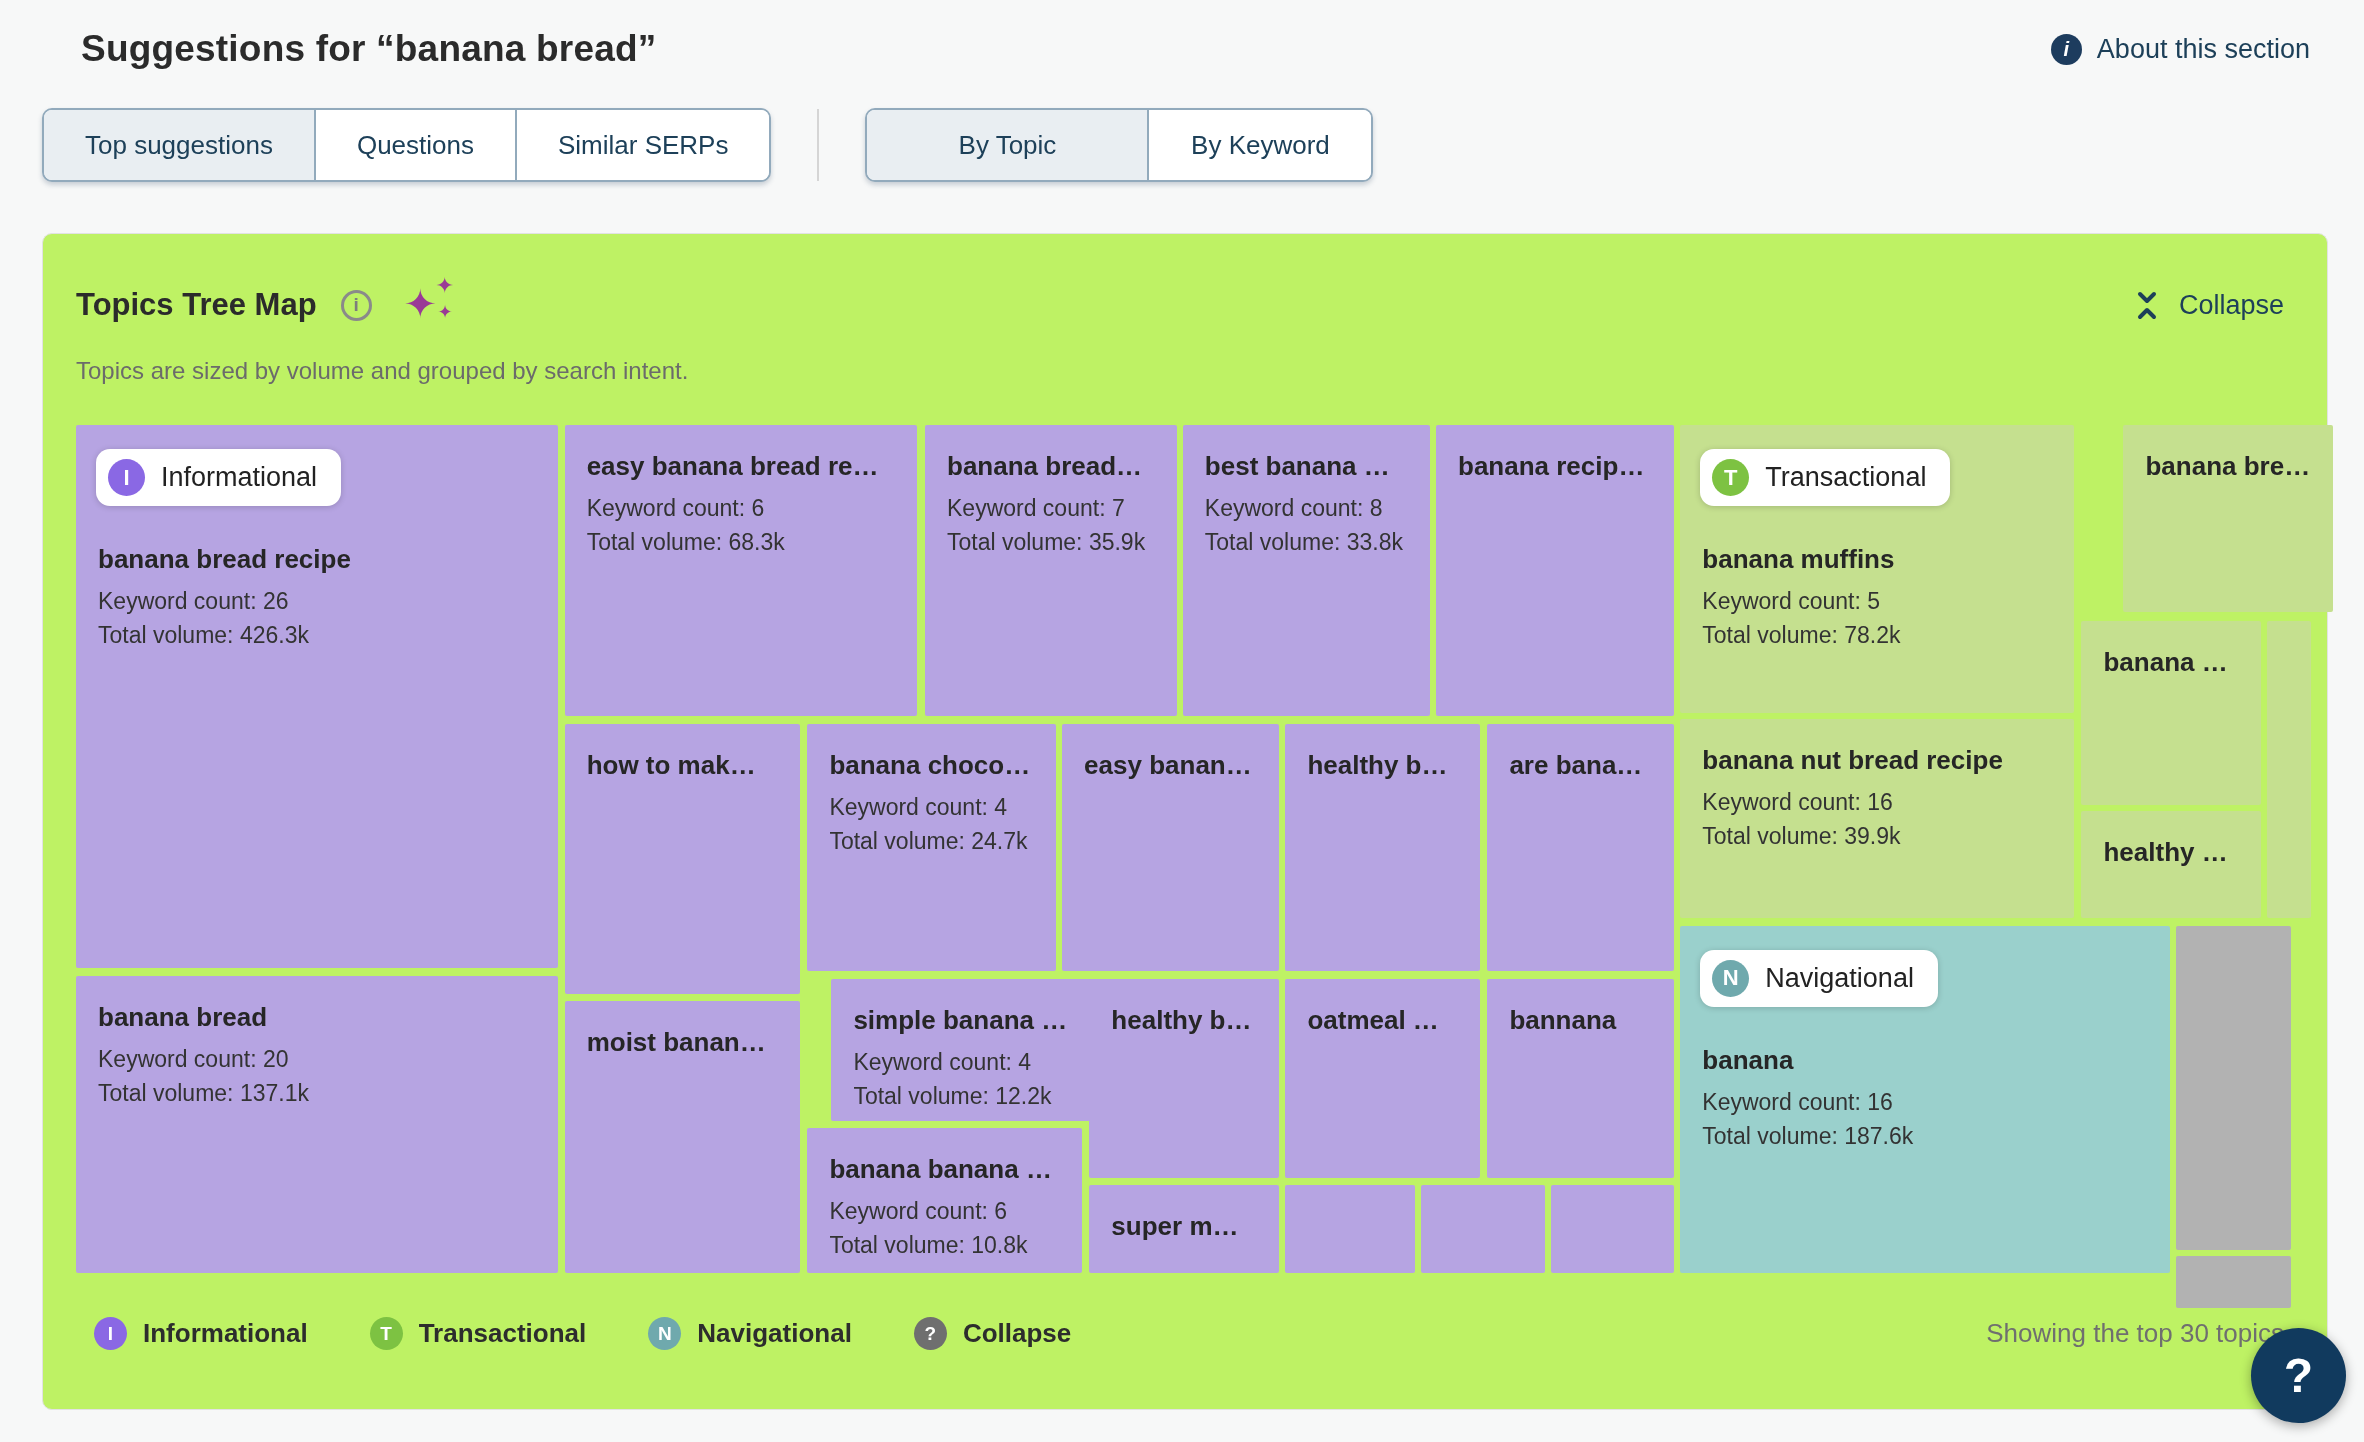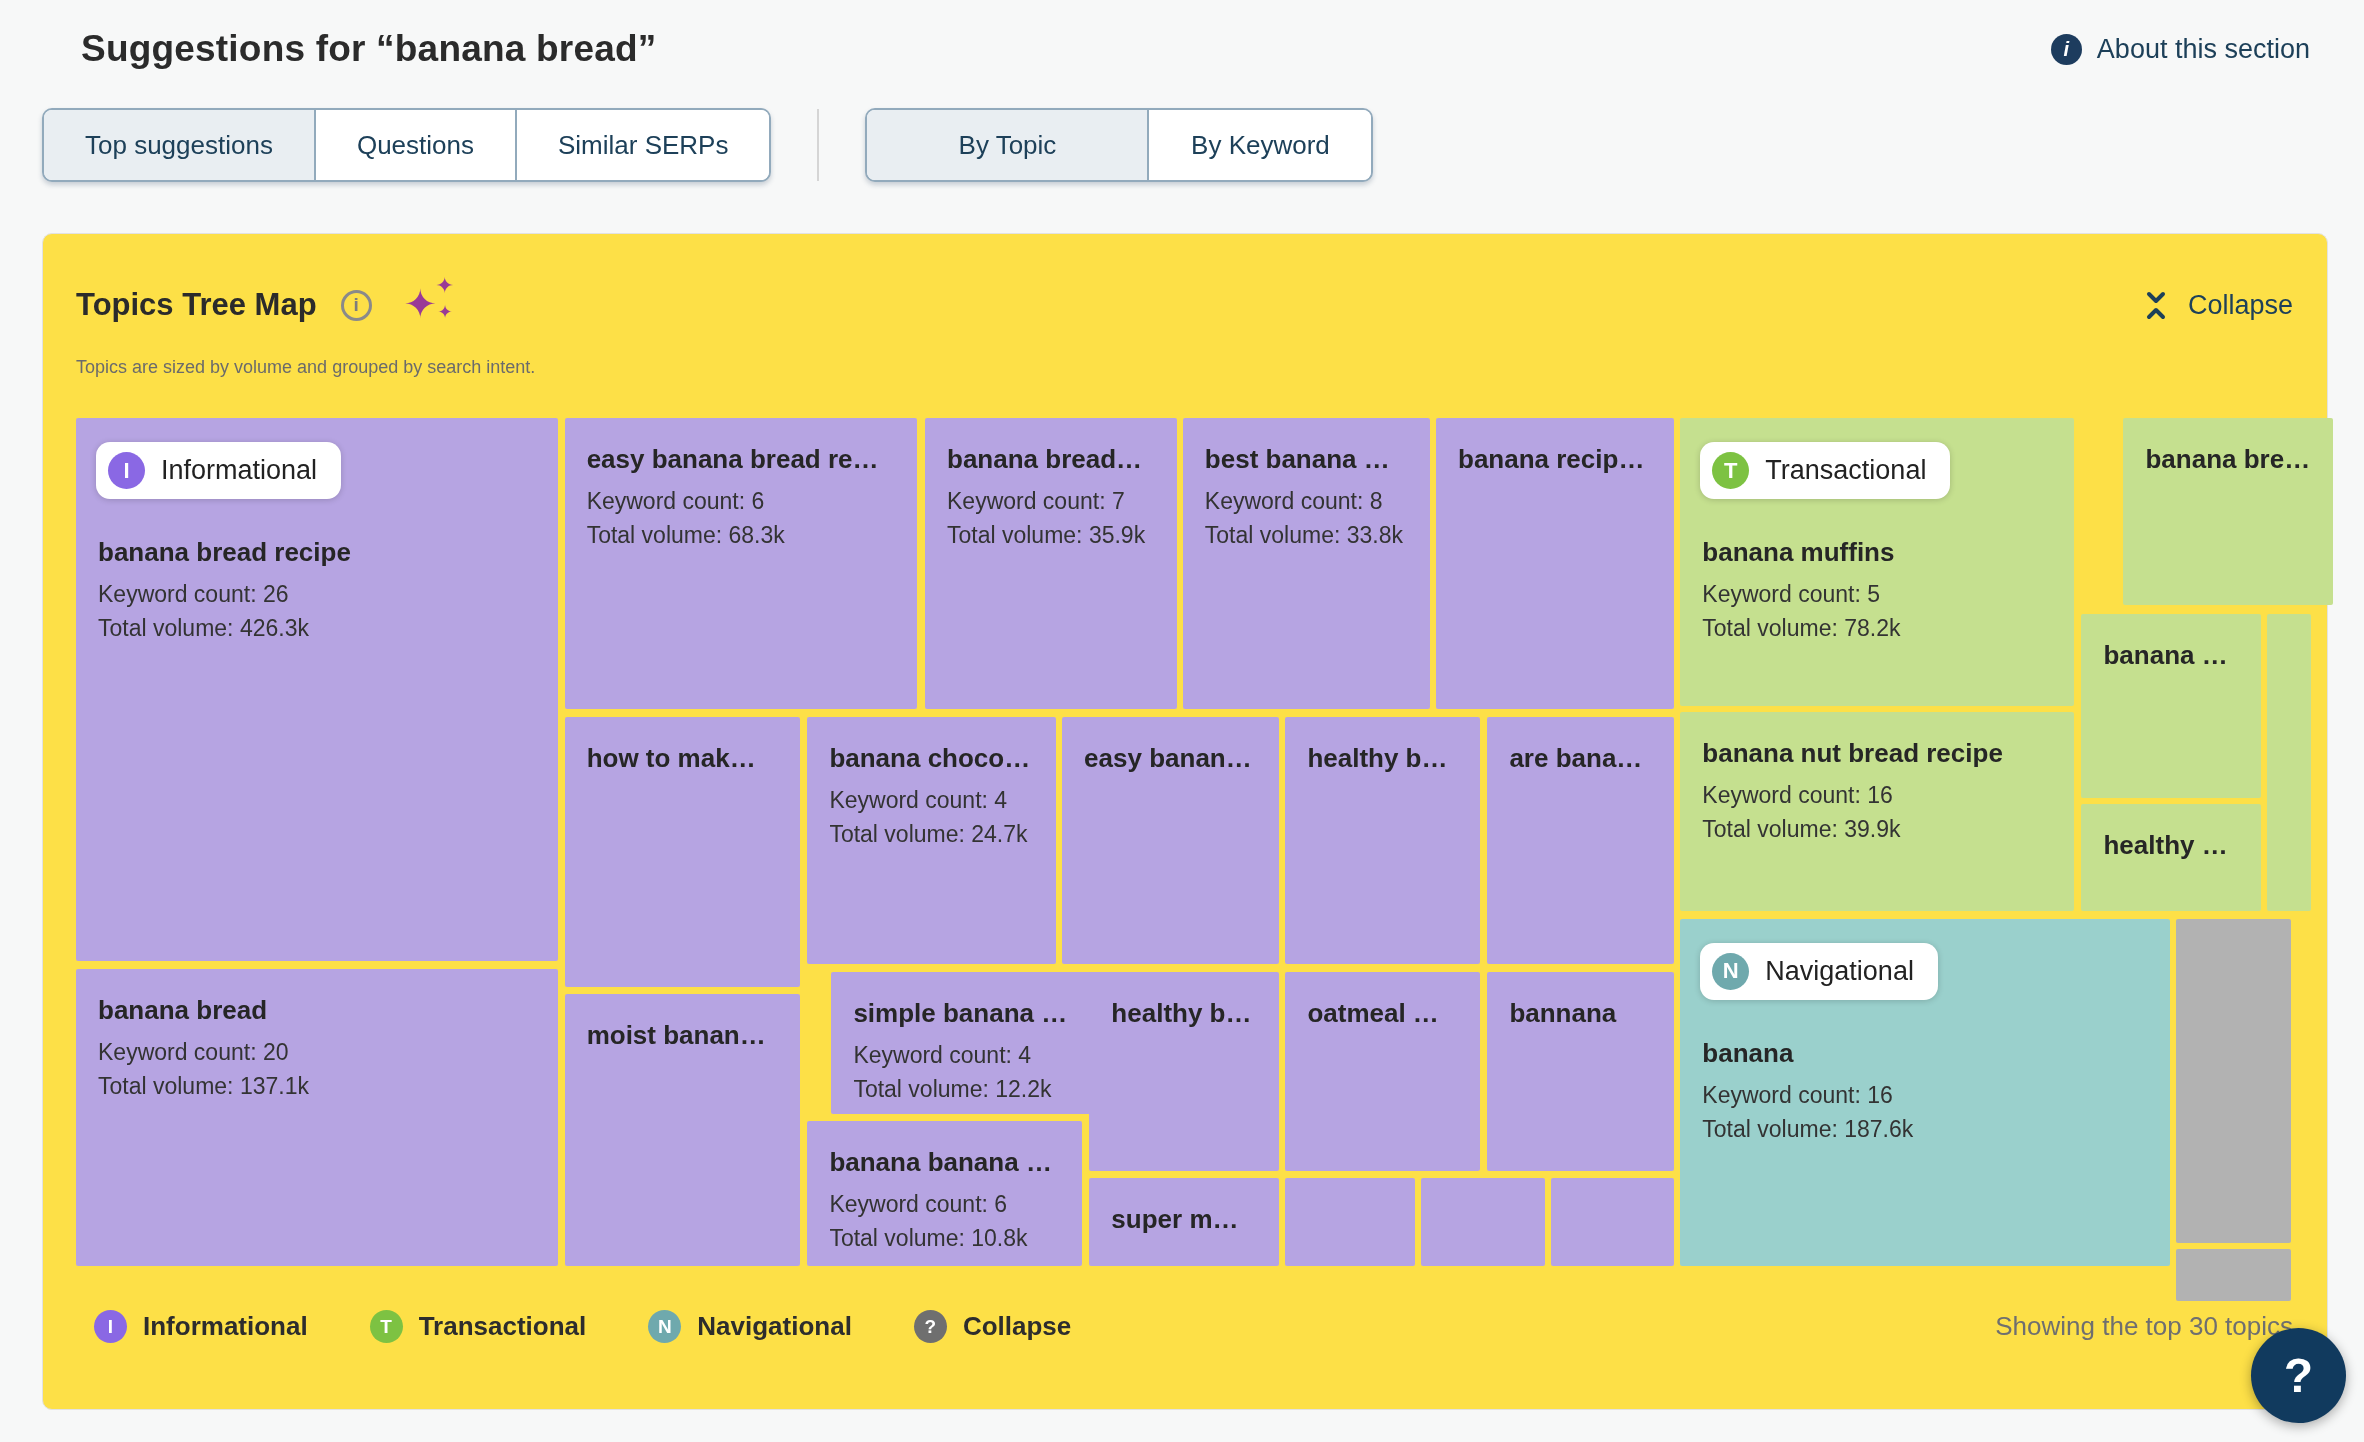--- a/index.html
+++ b/index.html
@@ -23,32 +23,32 @@
   .tab { height:70px; display:flex; align-items:center; justify-content:center; padding:16px 41px;
     font-size:26px; color:#1d4059; background:#fff; border:none; border-left:2px solid #92aabc;
     font-family:inherit; cursor:pointer; white-space:nowrap; }
   .tab:first-child { border-left:none; }
   .tab.active { background:#e9eef2; }
   .tabs-divider { width:2px; height:72px; background:#d5d5d5; margin:0 46px; }
   #view-tabs .tab:first-child { min-width:280px; }
   #view-tabs .tab:last-child { min-width:224px; }
   
   .card { position:absolute; left:42px; top:233px; width:2286px; height:1177px;
-    background:#fde047; border:1px solid #e2e2e2; border-radius:10px; padding:46px 34px 0 33px; }
+    background:#bef264; border:1px solid #e2e2e2; border-radius:10px; padding:46px 43px 0 33px; }
   .card-header { display:flex; justify-content:space-between; align-items:center; }
   .card-title-wrap { display:flex; align-items:center; gap:24px; }
   .card-title { font-size:31px; font-weight:700; color:#2b2b2b; }
   .info-outline { width:31px; height:31px; border-radius:50%; border:3px solid #8a8a8a; color:#7d7d7d;
     font-size:19px; font-weight:700; display:flex; align-items:center; justify-content:center; cursor:pointer; }
   .sparkles { position:relative; width:58px; height:50px; color:#9a3a96; margin-left:8px; }
   .sparkles .s1 { position:absolute; left:0; top:0; font-size:40px; line-height:48px; }
   .sparkles .s2 { position:absolute; left:32px; top:-9px; font-size:22px; line-height:30px; }
   .sparkles .s3 { position:absolute; left:34px; top:19px; font-size:18px; line-height:26px; }
   .collapse-btn { display:flex; align-items:center; gap:17px; color:#1d4059; font-size:27px; cursor:pointer; }
-  .card-subtitle { margin-top:27px; font-size:18px; color:#6b6b6b; }
+  .card-subtitle { margin-top:27px; font-size:24px; color:#6b6b6b; }
   
   .treemap { position:relative; margin-top:40px; width:2215px; height:848px; }
   .cell { position:absolute; padding:26px 22px; border-radius:2px; overflow:hidden; cursor:pointer; }
   .cell-title { font-size:26px; font-weight:700; color:#262626; white-space:nowrap; }
   .cell-stats { margin-top:9px; font-size:23px; color:#333; line-height:34px; white-space:nowrap; }
   .badge { display:inline-flex; align-items:center; gap:16px; background:#fff; border-radius:14px;
     padding:10px 24px 10px 12px; margin:-2px 0 38px -2px; box-shadow:0 1px 6px rgba(0,0,0,.18); }
   .badge-circle { width:37px; height:37px; border-radius:50%; color:#fff; font-weight:700; font-size:22px;
     display:flex; align-items:center; justify-content:center; flex:0 0 auto; }
   .badge-label { font-size:27px; color:#222; white-space:nowrap; }

